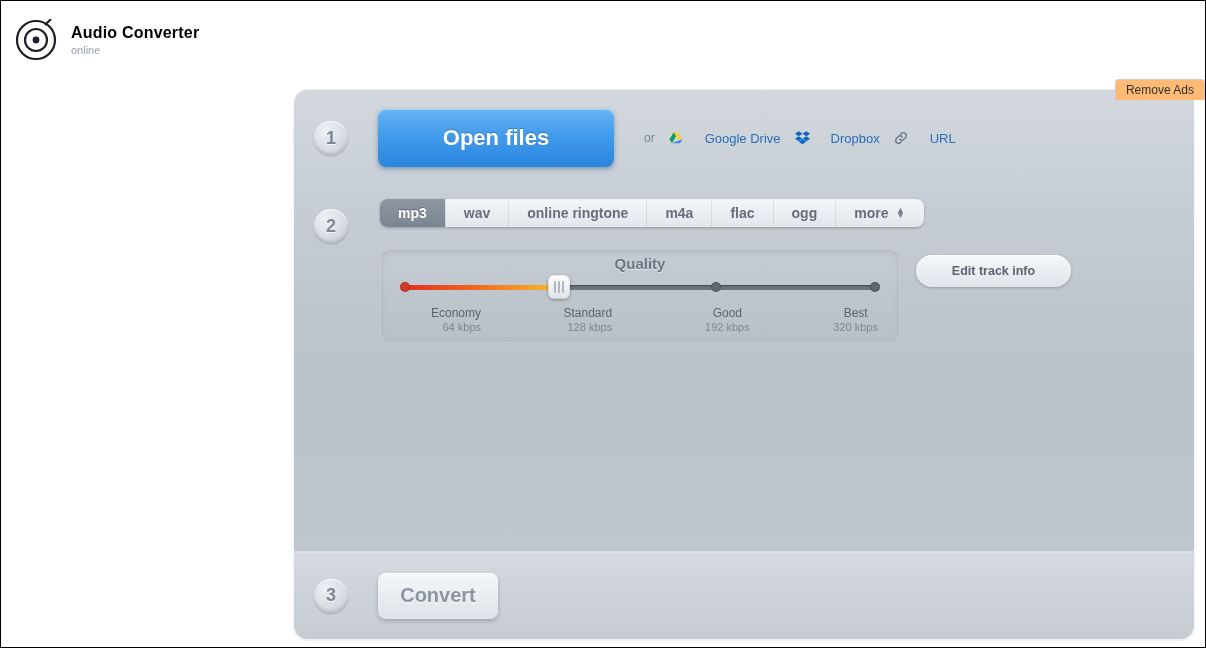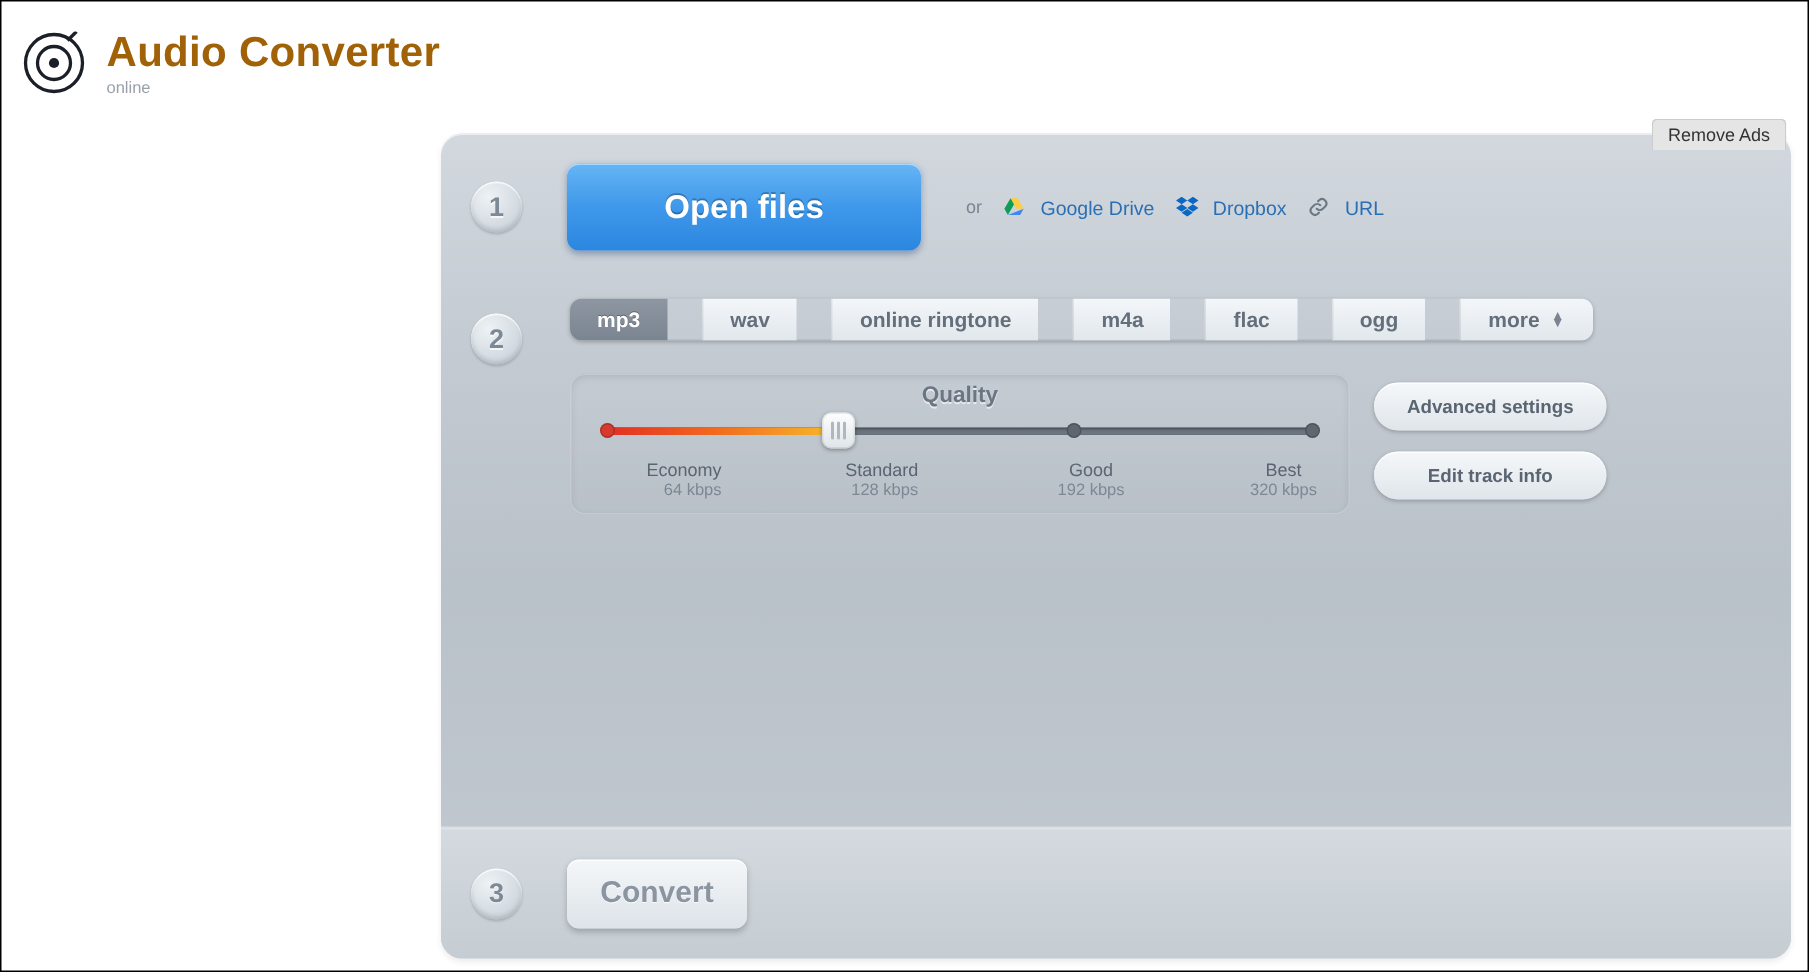--- a/index.html
+++ b/index.html
@@ -20,23 +20,23 @@
     position: absolute;
     left: 14px; top: 18px;
     display: flex;
     align-items: center;
     gap: 14px;
   }
   .brand .logo {
     width: 42px; height: 42px;
   }
   .brand-title {
-    font-size: 28px;
+    font-size: 16px;
     font-weight: 700;
-    color: #a16207;
+    color: #000000;
     letter-spacing: .2px;
   }
   .brand-sub {
     font-size: 11px;
     color: #9aa1ab;
     margin-top: 2px;
   }
 
   
   .panel {
@@ -44,22 +44,22 @@
     left: 293px; top: 88px;
     width: 900px; height: 550px;
     border-radius: 14px;
     background: linear-gradient(180deg,#d2d8de 0%,#c4cbd2 25%,#b9c1c9 55%, #c3cad1 100%);
     box-shadow: inset 0 1px 0 rgba(255,255,255,.55), 0 2px 4px rgba(0,0,0,.08);
     overflow: hidden;
   }
 
   .remove-ads {
     position: absolute;
-    right: 14px; top: 78px;
-    background: #e5e5e5;
+    right: 0; top: 78px;
+    background: #fdba74;
     border: 1px solid #ccc;
     border-radius: 4px 4px 0 0;
     font-size: 12px;
     color: #333;
     padding: 3px 10px;
     cursor: pointer;
     z-index: 5;
     border-bottom: none;
   }
 
@@ -79,35 +79,34 @@
   .open-files {
     width: 236px; height: 58px;
     border: none; border-radius: 8px; cursor:pointer;
     background: linear-gradient(180deg,#66b5f5 0%, #3f98ea 50%, #2b86df 100%);
     box-shadow: inset 0 1px 0 rgba(255,255,255,.45), 0 2px 5px rgba(0,40,100,.35);
     color:#fff; font-size:22px; font-weight:700;
     text-shadow: 0 -1px 0 rgba(0,0,0,.25);
   }
   .sources { display:flex; align-items:center; gap:14px;}
   .sources .or { font-size:12px; color:#7a8492; }
-  .src-link { display:flex; align-items:center; gap:11px; text-decoration:none; cursor:pointer; font-size:13px; color:#2a6fb5;}
+  .src-link { display:flex; align-items:center; gap:22px; text-decoration:none; cursor:pointer; font-size:13px; color:#2a6fb5;}
   .src-link .ico { width:14px; height:14px; display:inline-block;}
   .db-ico { color:#0a67c3; }
   .url-ico { color:#6b7785; }
 
   
   .row2badge { position:absolute; left:20px; top:120px;}
   .fmt-tabs {
     position:absolute; left:86px; top:110px;
     display:flex;
     height:28px;
     border-radius:8px;
     overflow:hidden;
     box-shadow: 0 1px 3px rgba(0,0,0,.25), inset 0 -1px 0 rgba(0,0,0,.06);
-    gap: 23px;
   }
   .fmt-tabs button{
     border:none;
     padding: 0 18px;
     font-size:14px;
     font-weight:700;
     color:#656f7c;
     background: linear-gradient(180deg,#f3f6f9 0%, #e1e7ec 100%);
     border-left:1px solid rgba(0,0,0,.08);
     cursor:pointer;
@@ -288,21 +287,20 @@
         <small>192 kbps</small>
       </div>
       <div class="l4">
         <span>Best</span>
         <small>320 kbps</small>
       </div>
     </div>
   </div>
 
   <div class="side-btns">
-    <button class="pill-btn">Advanced settings</button>
     <button class="pill-btn">Edit track info</button>
   </div>
 
   <div class="footer">
     <div class="step-badge">3</div>
     <button class="convert-btn">Convert</button>
   </div>
 
 </div>
 

